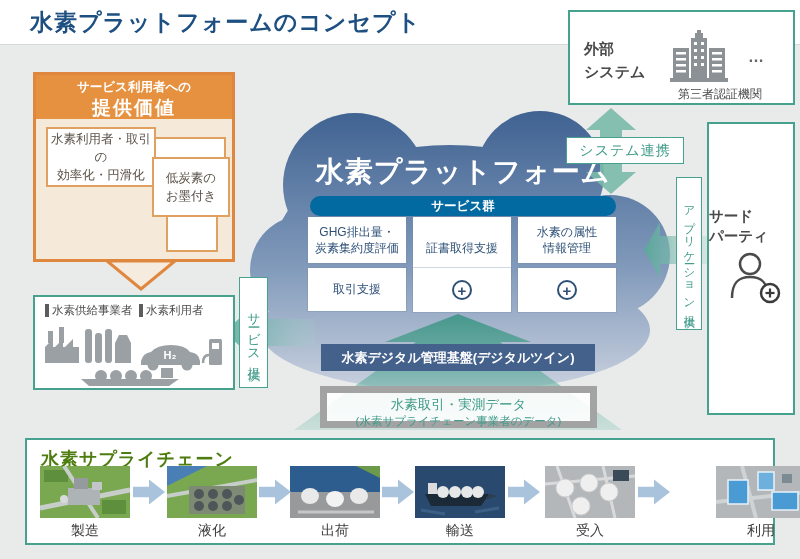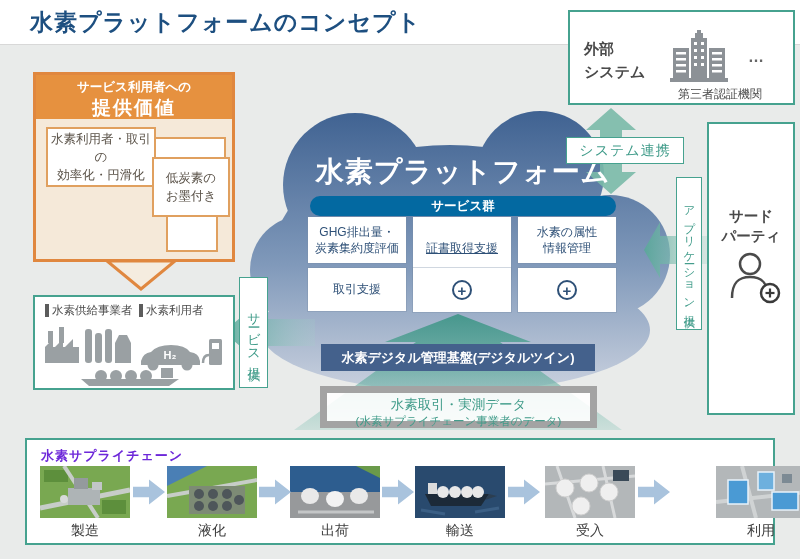--- a/index.html
+++ b/index.html
@@ -56,26 +56,26 @@
   
   .conn-label { background:#fff; border:1px solid #46a28f; color:#3f9b89; display:flex; align-items:center;
                 justify-content:center; z-index:3; }
   .vtext { writing-mode:vertical-rl; letter-spacing:2px; }
   .lbl-service { left:239px; top:277px; width:29px; height:111px; font-size:13px; }
   .lbl-system { left:566px; top:137px; width:118px; height:27px; font-size:14px; letter-spacing:1px; }
   .lbl-app { left:676px; top:177px; width:26px; height:153px; font-size:11.5px; }
 
   
   .tp-box { left:707px; top:122px; width:88px; height:293px; z-index:4; }
-  .tp-label { position:absolute; left:0; top:82px; width:100%; text-align:center; font-size:14.5px; font-weight:bold;
+  .tp-label { position:absolute; left:0; top:82px; width:100%; font-size:14.5px; font-weight:bold;
               color:#4a4a4a; line-height:1.4; }
 
   
   .sc-box { left:25px; top:438px; width:750px; height:107px; z-index:3; }
-  .sc-title { position:absolute; left:14px; top:7px; font-size:13px; font-weight:bold; color:#6d28d9; letter-spacing:1px; }
+  .sc-title { position:absolute; left:14px; top:7px; font-size:18px; font-weight:bold; color:#4d7c0f; letter-spacing:1px; }
   .sc-step { position:absolute; top:26px; width:90px;font-family:Liberation Serif, serif; }
   .sc-img { width:90px; height:52px; display:block; }
   .sc-lab { display:block; text-align:center; font-size:14px; color:#3c3c3c; margin-top:4px; }
   .sc-arrow { position:absolute; top:38px; }
 
   svg { display:block; }
 </style>
 </head>
 <body>
 
@@ -226,21 +226,21 @@
       </g>
       <text x="131" y="38" text-anchor="middle" font-size="11" font-weight="bold" fill="#ffffff">H₂</text>
     </svg>
   </div>
 
   <div class="abs pf-title">水素プラットフォーム</div>
   <div class="abs pf-pill">サービス群</div>
 
   <div class="svc-card pre" style="left:308px;top:217px;height:46px;">GHG排出量・
 炭素集約度評価</div>
-  <div class="svc-card" style="left:413px;top:217px;height:62px;text-decoration:underline;">証書取得支援</div>
+  <div class="svc-card" style="left:413px;top:217px;height:62px;">証書取得支援</div>
   <div class="svc-card pre" style="left:518px;top:217px;height:46px;">水素の属性
 情報管理</div>
   <div class="svc-card" style="left:308px;top:268px;height:43px;">取引支援</div>
   <div class="svc-card" style="left:413px;top:268px;height:44px;">
     <span class="cplus">+</span>
   </div>
   <div class="svc-card" style="left:518px;top:268px;height:44px;">
     <span class="cplus">+</span>
   </div>
 

